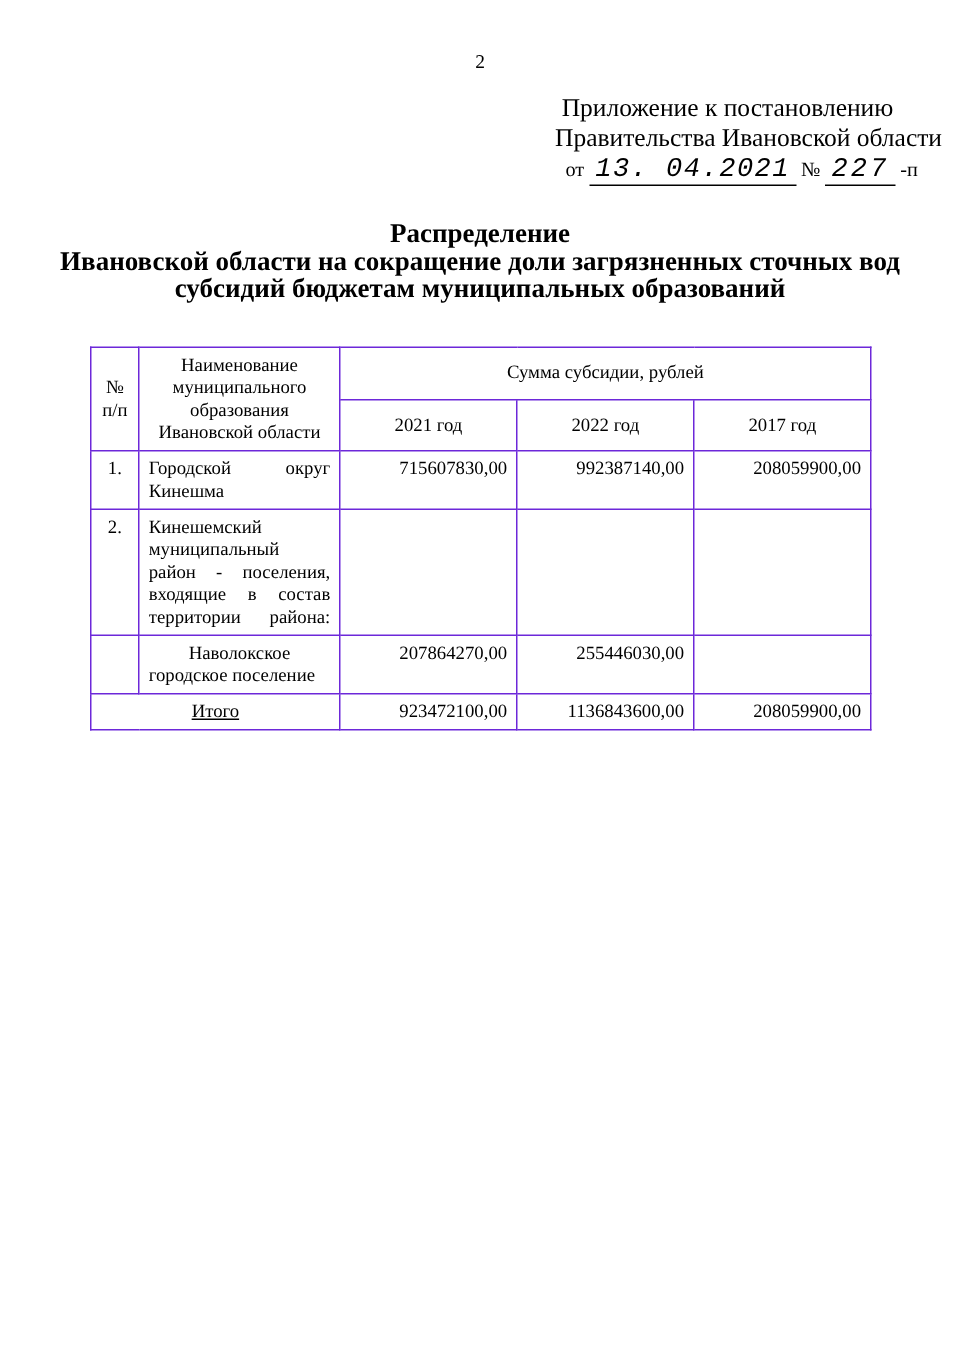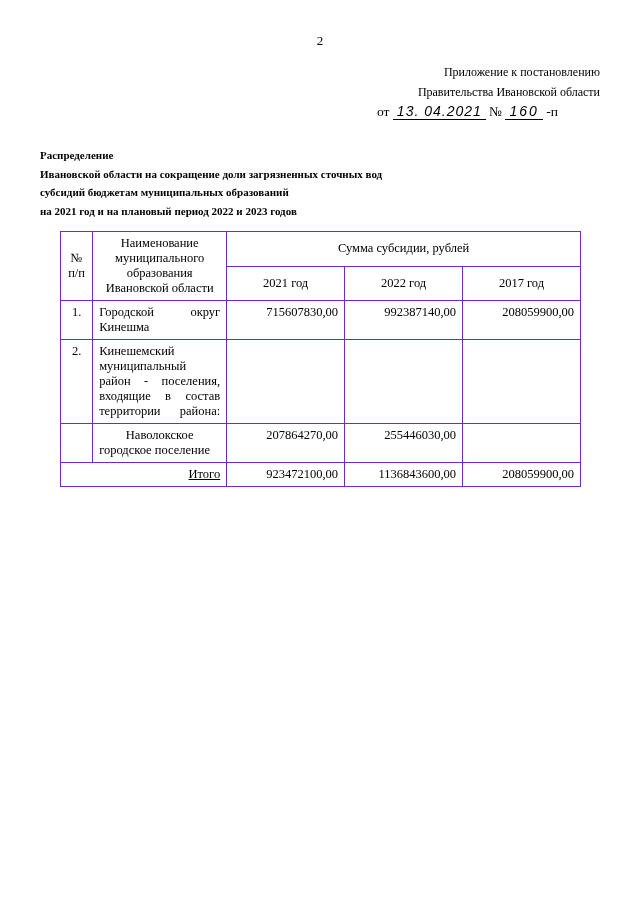--- a/index.html
+++ b/index.html
@@ -27,52 +27,52 @@
     left: 0;
     width: 640px;
     text-align: center;
     font-size: 13px;
   }
   .addressee {
     position: absolute;
     top: 62px;
     left: 370px;
     width: 230px;
-    font-size: 12px;
+    font-size: 17px;
     line-height: 20px;
-    text-align: right;
+    text-align: center;
   }
   .addressee div { white-space: nowrap; }
   .date-line {
     position: absolute;
     top: 103px;
     left: 377px;
     font-size: 13.5px;
     white-space: nowrap;
   }
   .hand {
-    font-family: Liberation Sans, sans-serif;
+    font-family: Liberation Mono, monospace;
     font-style: italic;
-    font-size: 14px;
+    font-size: 18px;
     letter-spacing: 1px;
     padding: 0 4px;
     border-bottom: 1.2px solid #000;
     display: inline-block;
   }
   .hand.num {
     letter-spacing: 2px;
   }
   .title {
     position: absolute;
     top: 146px;
     left: 40px;
     width: 560px;
-    text-align: left;
+    text-align: center;
     font-weight: bold;
-    font-size: 11px;
+    font-size: 18px;
     line-height: 18.5px;
   }
 
   table.dist {
     position: absolute;
     top: 231px;
     left: 60px;
     width: 521px;
     border-collapse: collapse;
     font-size: 12.5px;
@@ -97,47 +97,46 @@
   td.money   { text-align: right; vertical-align: top; white-space: nowrap; }
   td.namecell {
     text-align: justify;
     text-align-last: justify;
     line-height: 15px;
   }
   td.namecell.noj {
     text-align: center;
     text-align-last: left;
   }
-  td.total-label { text-align: right; padding-left: 8px; text-decoration: underline; }
+  td.total-label { text-align: center; padding-left: 8px; text-decoration: underline; }
 </style>
 </head>
 <body>
 
 <div class="page">
 
   <div class="page-number">2</div>
 
   <div class="addressee">
     <div>Приложение к постановлению</div>
     <div>Правительства Ивановской области</div>
   </div>
 
   <div class="date-line">
     <span>от</span>
     <span class="hand">13. 04.2021</span>
     <span>№</span>
-    <span class="hand num">160</span>
+    <span class="hand num">227</span>
     <span>-п</span>
   </div>
 
   <div class="title">
     <div>Распределение</div>
     <div>Ивановской области на сокращение доли загрязненных сточных вод</div>
     <div>субсидий бюджетам муниципальных образований</div>
-    <div>на 2021 год и на плановый период 2022 и 2023 годов</div>
   </div>
 
   <table class="dist">
     <colgroup>
       <col class="col-num">
       <col class="col-name">
       <col class="col-money">
       <col class="col-money">
       <col class="col-money">
     </colgroup>

